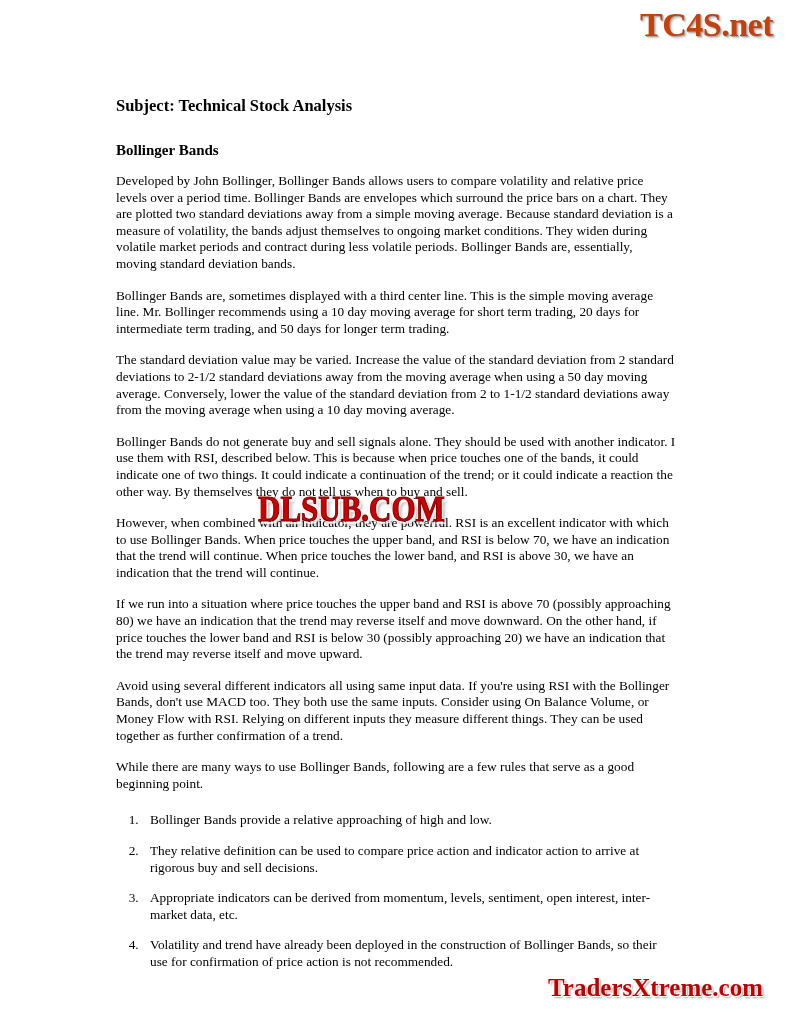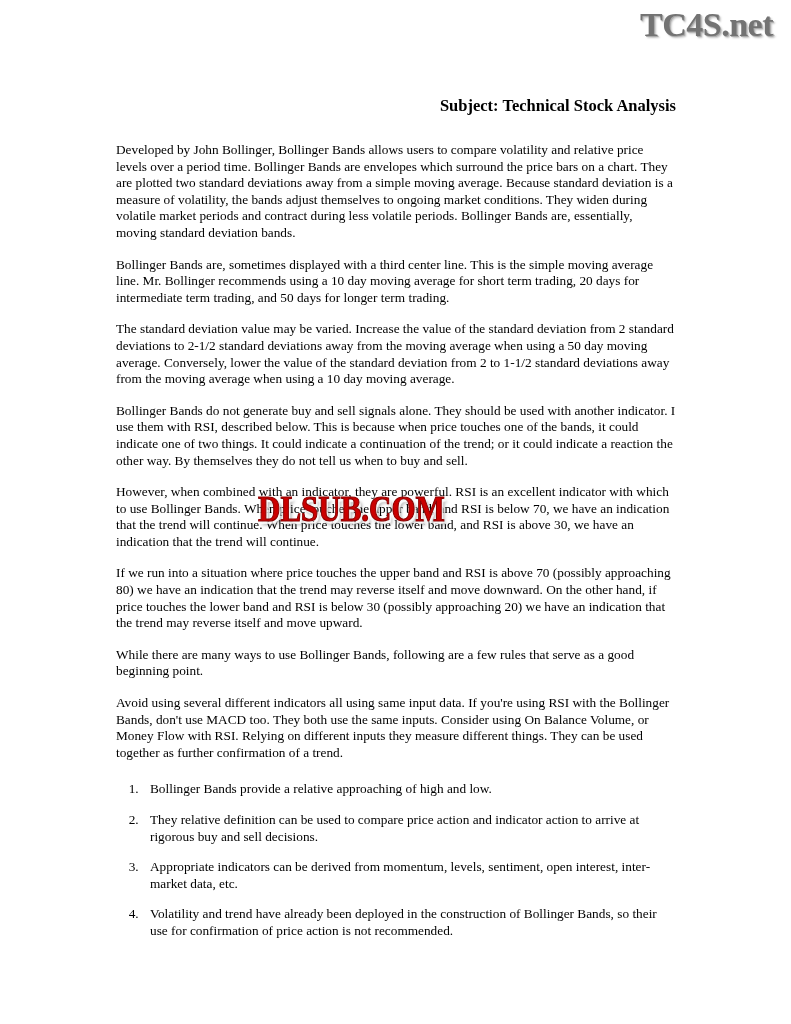--- a/index.html
+++ b/index.html
@@ -24,21 +24,21 @@
 
   
   .wm-top {
     position: absolute;
     top: 6px;
     right: 18px;
     font-family: "Liberation Serif", serif;
     font-weight: bold;
     font-size: 34px;
     letter-spacing: -0.5px;
-    color: #737373;
+    color: #c2410c;
     text-shadow: 1px 1px 0 #aaaaaa, 2px 2px 2px rgba(0,0,0,0.25);
   }
 
   
   .wm-bottom {
     position: absolute;
     bottom: 22px;
     right: 28px;
     font-family: "Liberation Serif", serif;
     font-weight: bold;
@@ -66,21 +66,21 @@
 
   
   .doc {
     position: absolute;
     left: 116px;
     top: 96px;
     width: 560px;
   }
 
   .doc-title {
-    text-align: right;
+    text-align: left;
     font-weight: bold;
     font-size: 16.5px;
     margin: 0 0 26px 0;
   }
 
   .section-heading {
     font-weight: bold;
     font-size: 15px;
     margin: 0 0 14px 0;
   }
@@ -107,35 +107,37 @@
 <body>
 
 <div class="page">
 
   <div class="wm-top">TC4S.net</div>
 
   <div class="doc">
 
     <h1 class="doc-title">Subject: Technical Stock Analysis</h1>
 
+    <h2 class="section-heading">Bollinger Bands</h2>
 
     <p class="para">Developed by John Bollinger, Bollinger Bands allows users to compare volatility and relative price levels over a period time. Bollinger Bands are envelopes which surround the price bars on a chart. They are plotted two standard deviations away from a simple moving average. Because standard deviation is a measure of volatility, the bands adjust themselves to ongoing market conditions. They widen during volatile market periods and contract during less volatile periods. Bollinger Bands are, essentially, moving standard deviation bands.</p>
     <p class="para">Bollinger Bands are, sometimes displayed with a third center line. This is the simple moving average line. Mr. Bollinger recommends using a 10 day moving average for short term trading, 20 days for intermediate term trading, and 50 days for longer term trading.</p>
     <p class="para">The standard deviation value may be varied. Increase the value of the standard deviation from 2 standard deviations to 2-1/2 standard deviations away from the moving average when using a 50 day moving average. Conversely, lower the value of the standard deviation from 2 to 1-1/2 standard deviations away from the moving average when using a 10 day moving average.</p>
     <p class="para">Bollinger Bands do not generate buy and sell signals alone. They should be used with another indicator. I use them with RSI, described below. This is because when price touches one of the bands, it could indicate one of two things. It could indicate a continuation of the trend; or it could indicate a reaction the other way. By themselves they do not tell us when to buy and sell.</p>
     <p class="para">However, when combined with an indicator, they are powerful. RSI is an excellent indicator with which to use Bollinger Bands. When price touches the upper band, and RSI is below 70, we have an indication that the trend will continue. When price touches the lower band, and RSI is above 30, we have an indication that the trend will continue.</p>
     <p class="para">If we run into a situation where price touches the upper band and RSI is above 70 (possibly approaching 80) we have an indication that the trend may reverse itself and move downward. On the other hand, if price touches the lower band and RSI is below 30 (possibly approaching 20) we have an indication that the trend may reverse itself and move upward.</p>
+    <p class="para">Avoid using several different indicators all using same input data. If you're using RSI with the Bollinger Bands, don't use MACD too. They both use the same inputs. Consider using On Balance Volume, or Money Flow with RSI. Relying on different inputs they measure different things. They can be used together as further confirmation of a trend.</p>
     <p class="para">While there are many ways to use Bollinger Bands, following are a few rules that serve as a good beginning point.</p>
-    <p class="para">Avoid using several different indicators all using same input data. If you're using RSI with the Bollinger Bands, don't use MACD too. They both use the same inputs. Consider using On Balance Volume, or Money Flow with RSI. Relying on different inputs they measure different things. They can be used together as further confirmation of a trend.</p>
 
     <ol class="rules">
       <li>Bollinger Bands provide a relative approaching of high and low.</li>
       <li>They relative definition can be used to compare price action and indicator action to arrive at rigorous buy and sell decisions.</li>
       <li>Appropriate indicators can be derived from momentum, levels, sentiment, open interest, inter-market data, etc.</li>
       <li>Volatility and trend have already been deployed in the construction of Bollinger Bands, so their use for confirmation of price action is not recommended.</li>
     </ol>
 
   </div>
 
   <div class="wm-center">DLSUB.COM</div>
 
+  <div class="wm-bottom">TradersXtreme.com</div>
 
 </div>
 
 </body></html>

